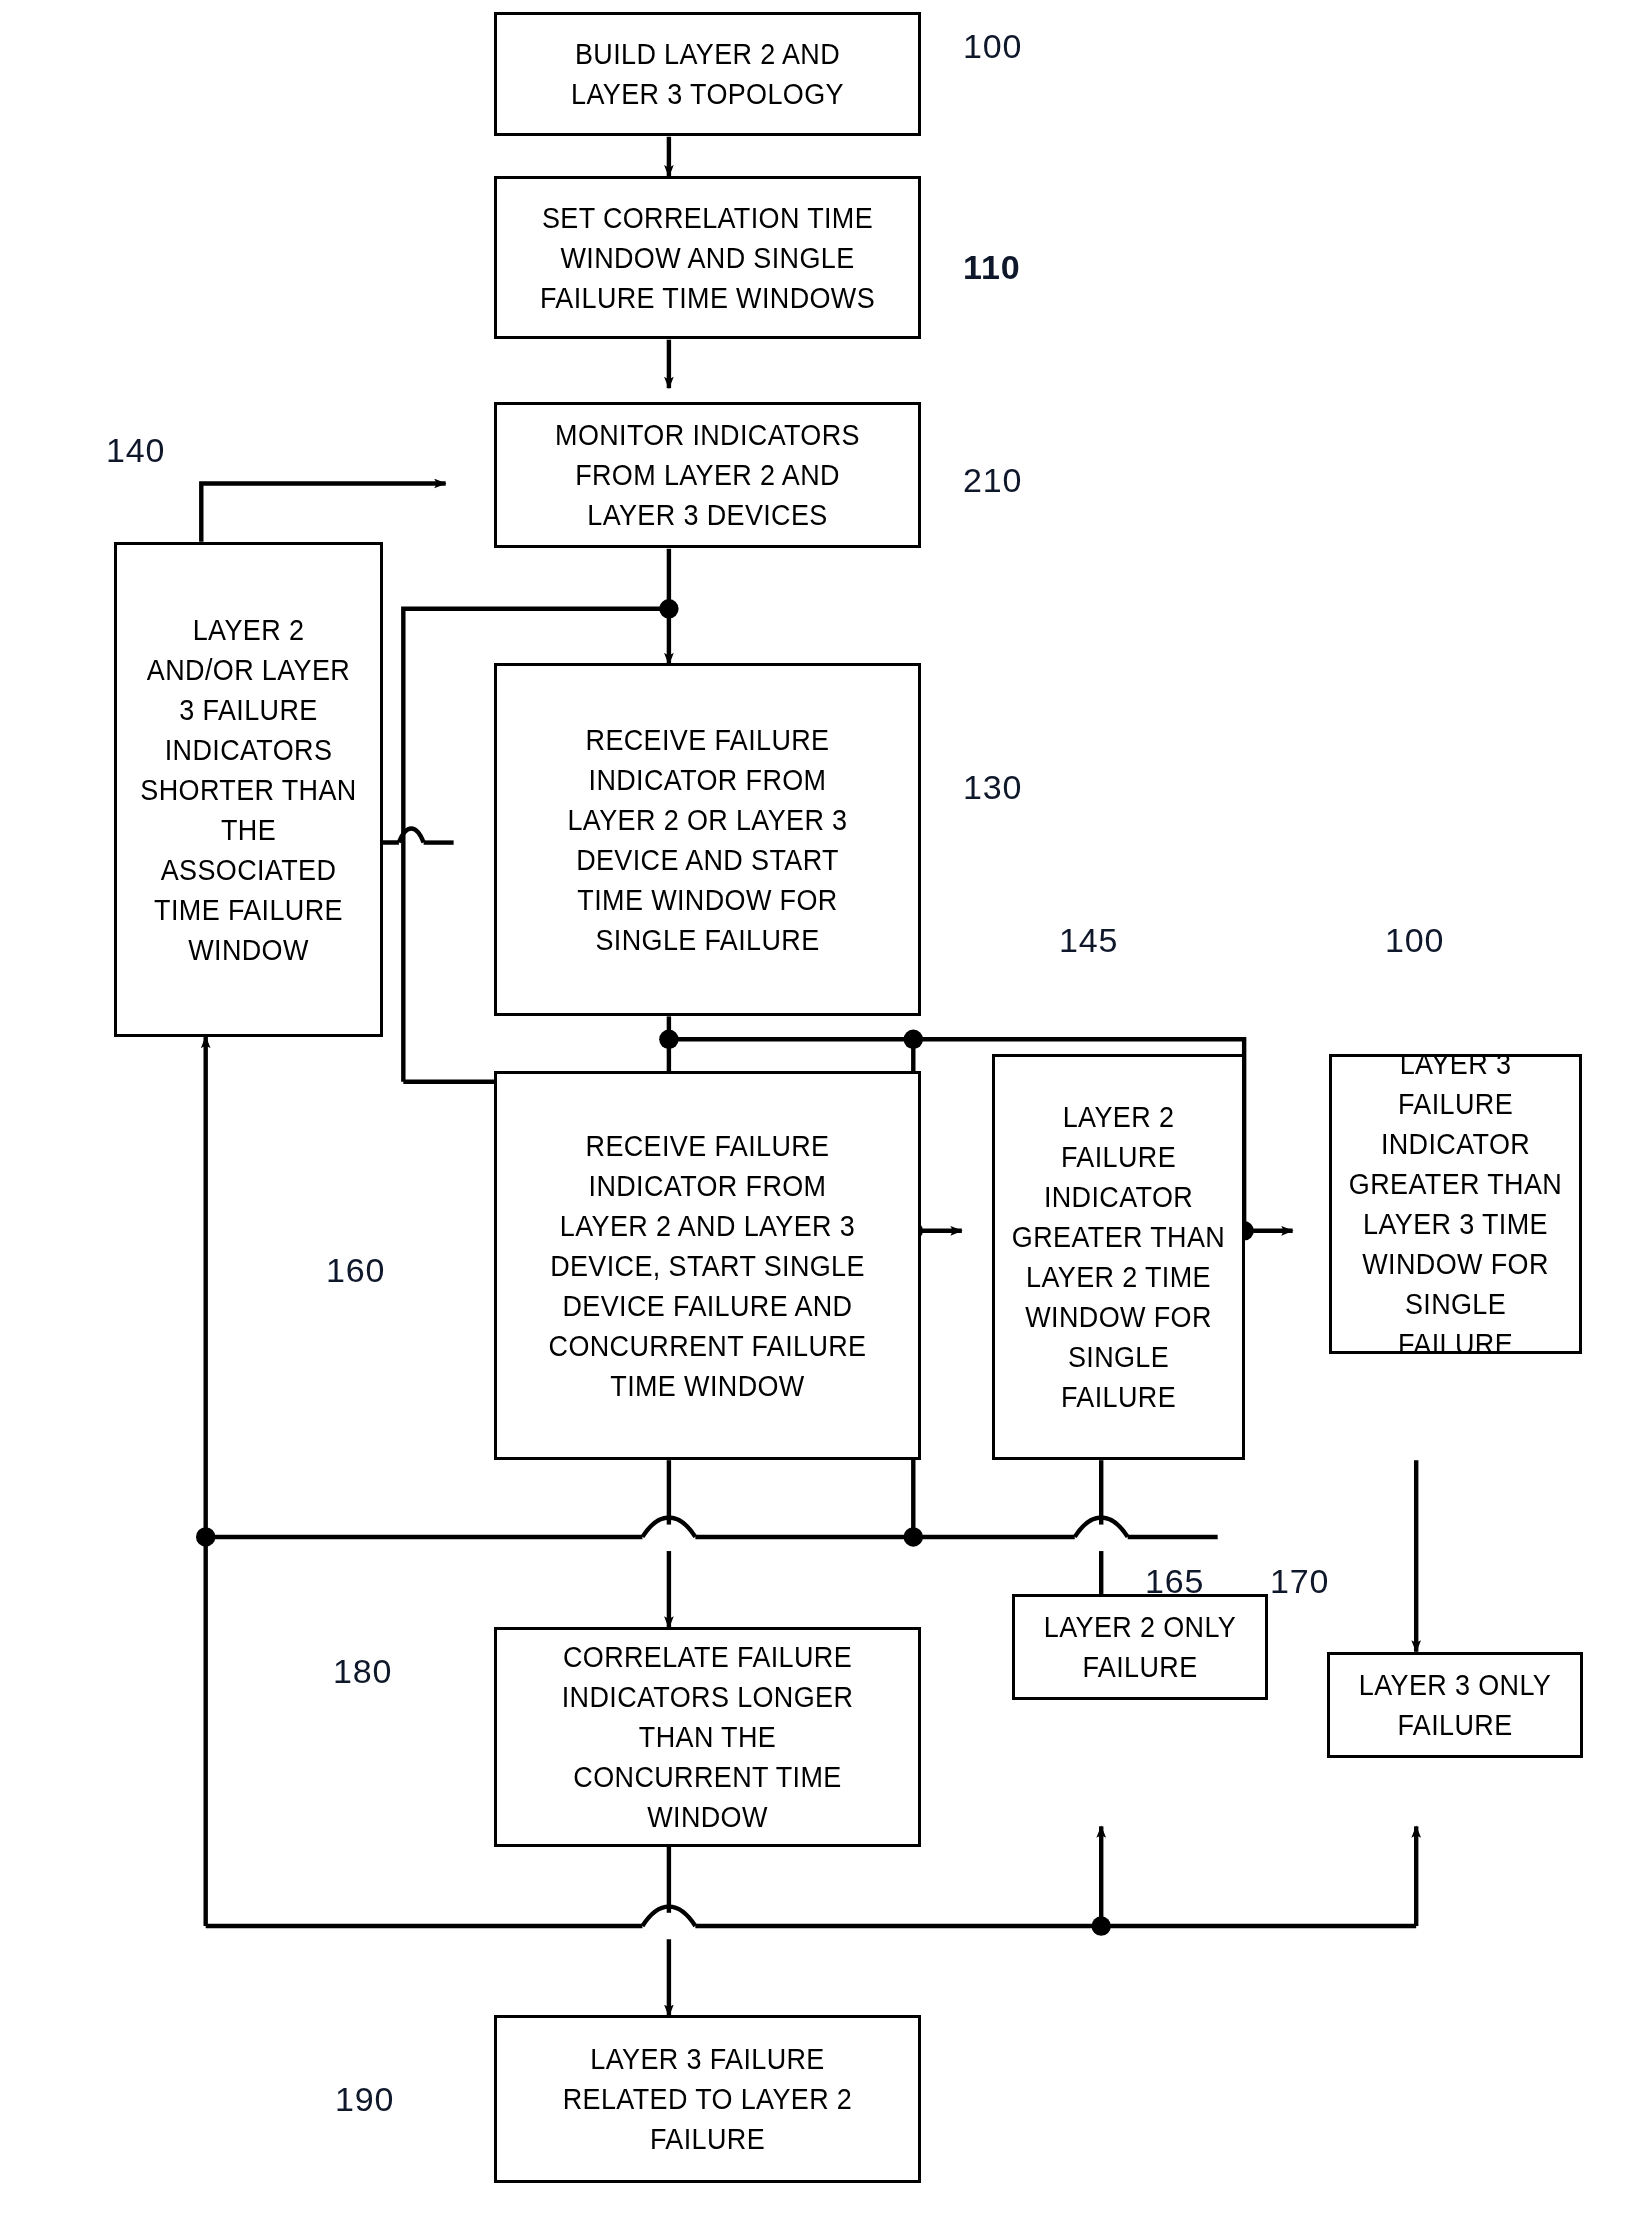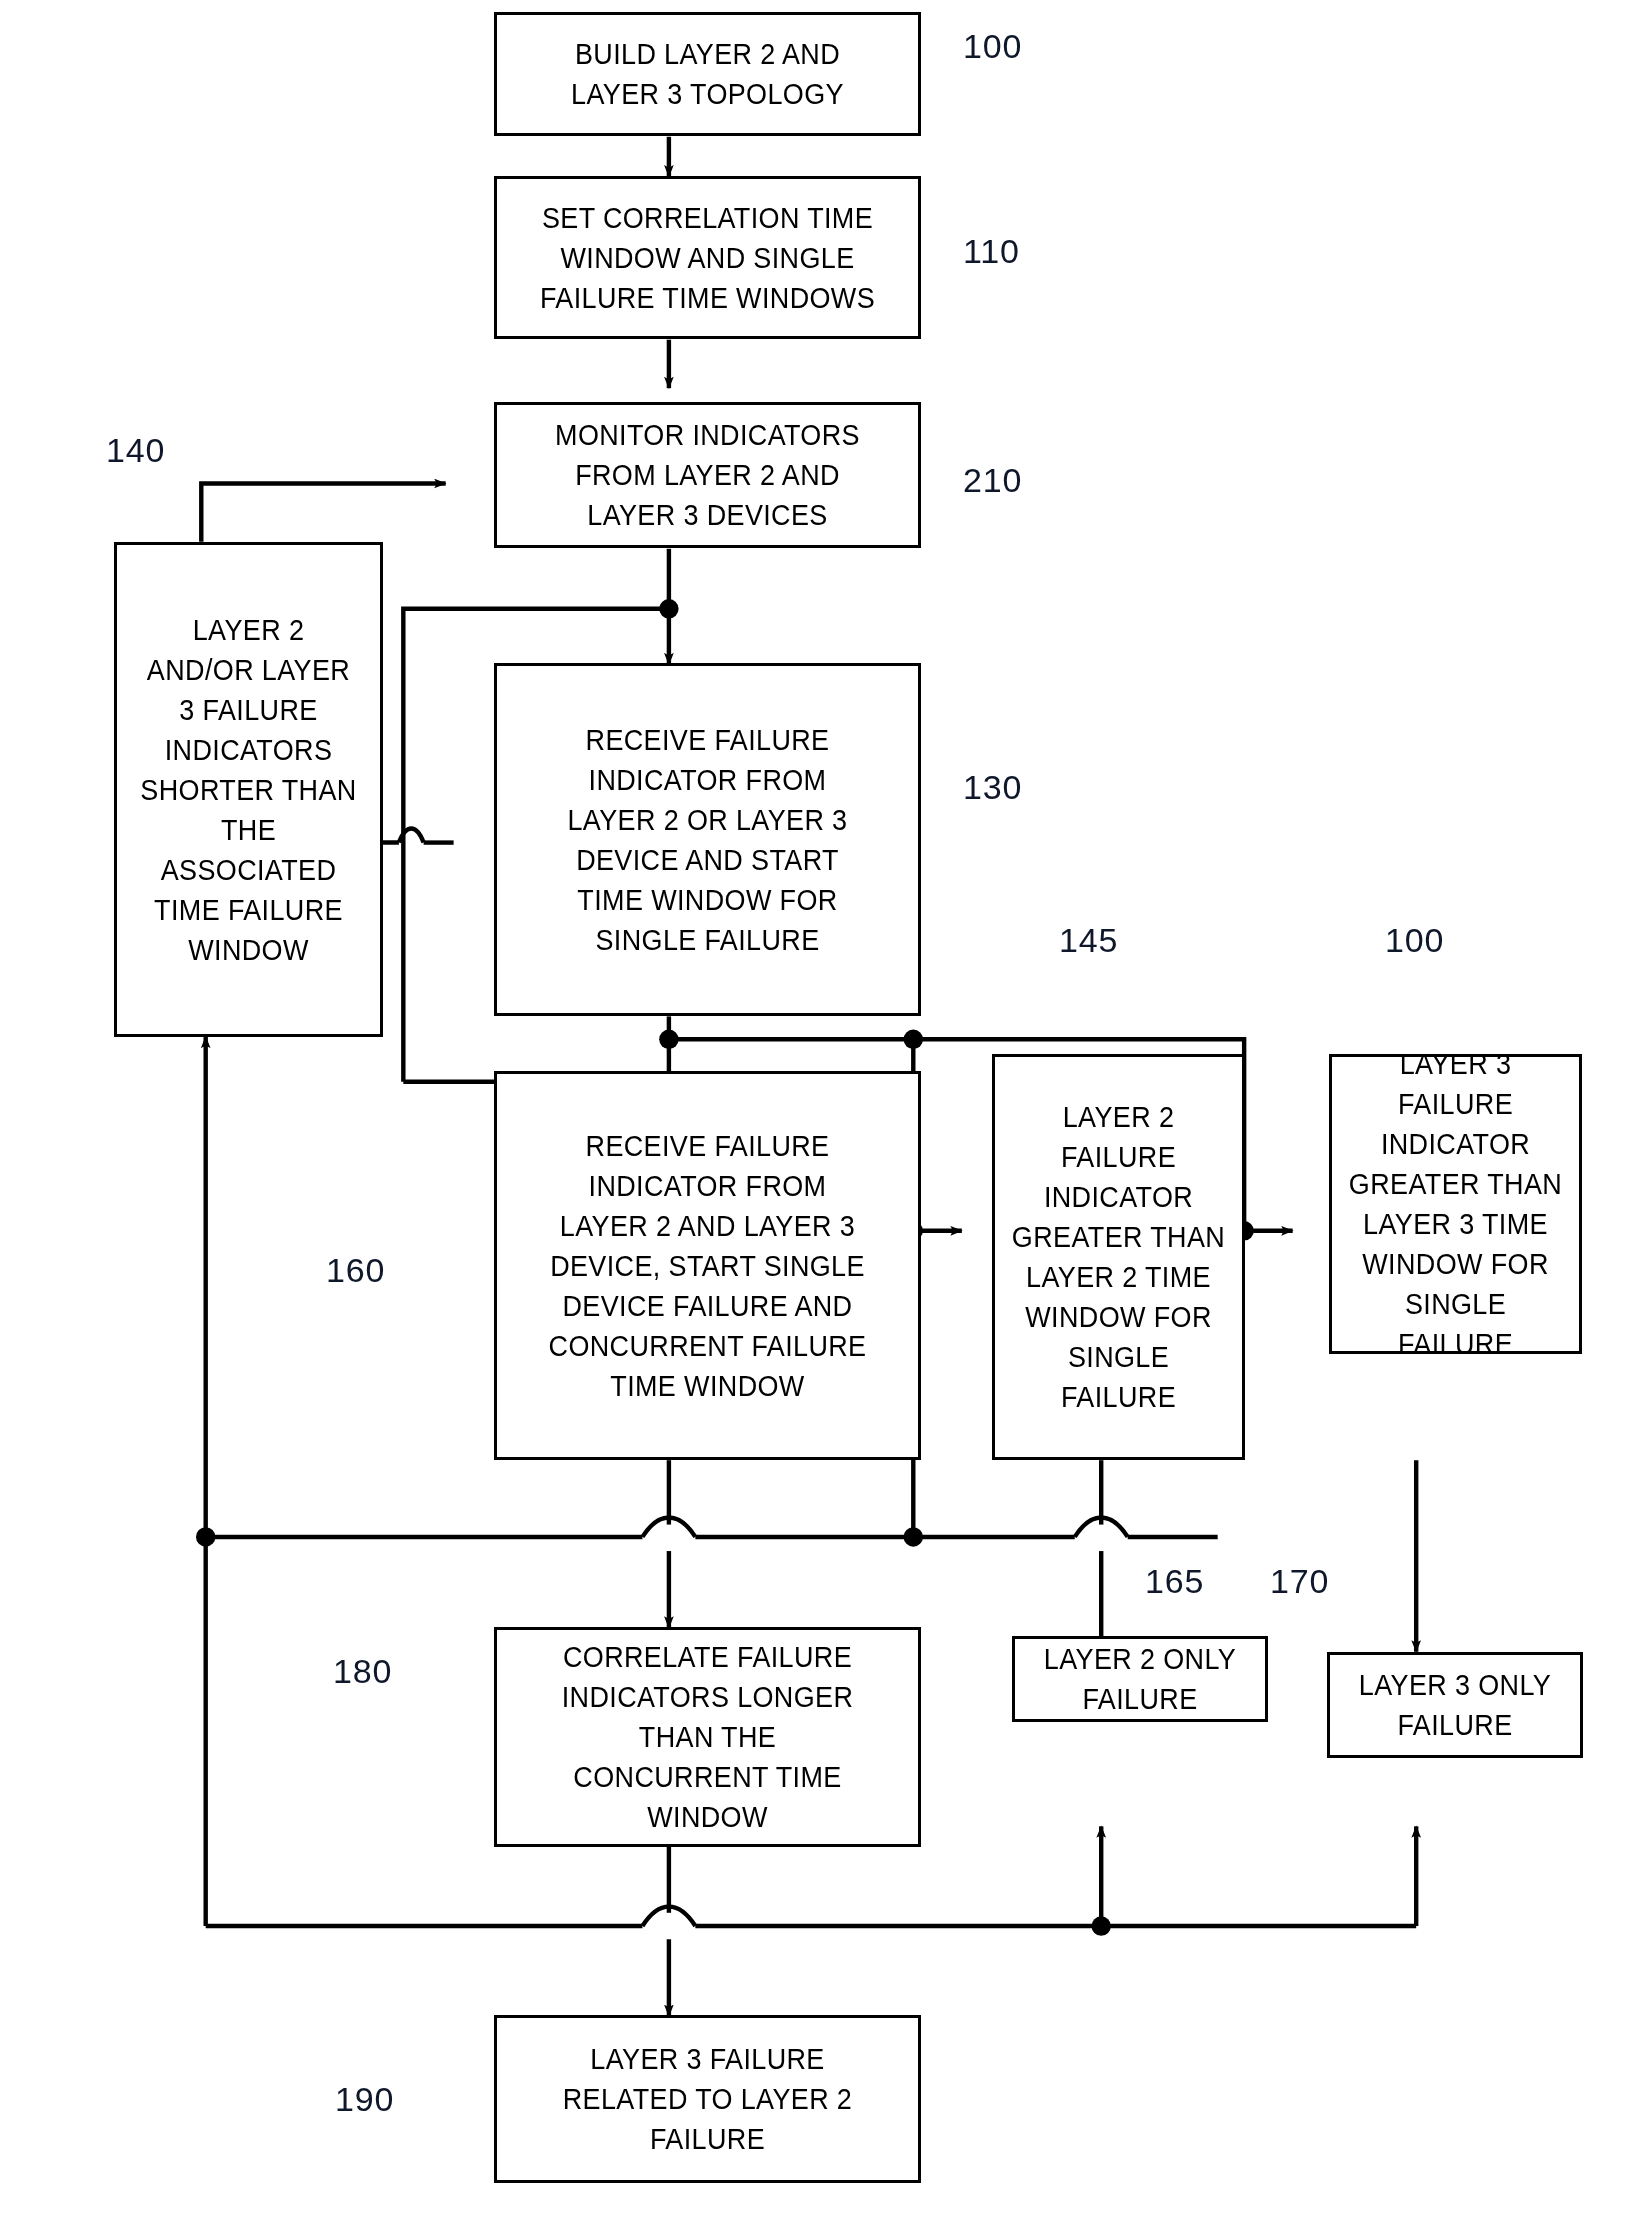--- a/index.html
+++ b/index.html
@@ -148,21 +148,21 @@
     <span class="txt">BUILD LAYER 2 AND
 LAYER 3 TOPOLOGY</span>
   </div>
   <div class="ref" style="left:963px; top:26.5px;">100</div>
 
   <div class="node" style="left:455px; top:176px; width:427px; height:163px;">
     <span class="txt">SET CORRELATION TIME
 WINDOW AND SINGLE
 FAILURE TIME WINDOWS</span>
   </div>
-  <div class="ref" style="left:963px; top:232px;">110</div>
+  <div class="ref" style="left:963px; top:248px;font-weight:bold;">110</div>
 
   <div class="node" style="left:455px; top:402px; width:427px; height:146px;">
     <span class="txt">MONITOR INDICATORS
 FROM LAYER 2 AND
 LAYER 3 DEVICES</span>
   </div>
   <div class="ref" style="left:963px; top:461px;">210</div>
 
   <div class="node" style="left:455px; top:663px; width:427px; height:353px;">
     <span class="txt">RECEIVE FAILURE
@@ -224,21 +224,21 @@
 
   <div class="node" style="left:455px; top:1627px; width:427px; height:220px;">
     <span class="txt">CORRELATE FAILURE
 INDICATORS LONGER
 THAN THE
 CONCURRENT TIME
 WINDOW</span>
   </div>
   <div class="ref" style="left:333px; top:1652px;">180</div>
 
-  <div class="node" style="left:973px; top:1636px; width:256px; height:86px;">
+  <div class="node" style="left:973px; top:1594px; width:256px; height:106px;">
     <span class="txt">LAYER 2 ONLY
 FAILURE</span>
   </div>
   <div class="ref" style="left:1145px; top:1562px;">165</div>
 
   <div class="node" style="left:1288px; top:1652px; width:256px; height:106px;">
     <span class="txt">LAYER 3 ONLY
 FAILURE</span>
   </div>
   <div class="ref" style="left:1270px; top:1562px;">170</div>

